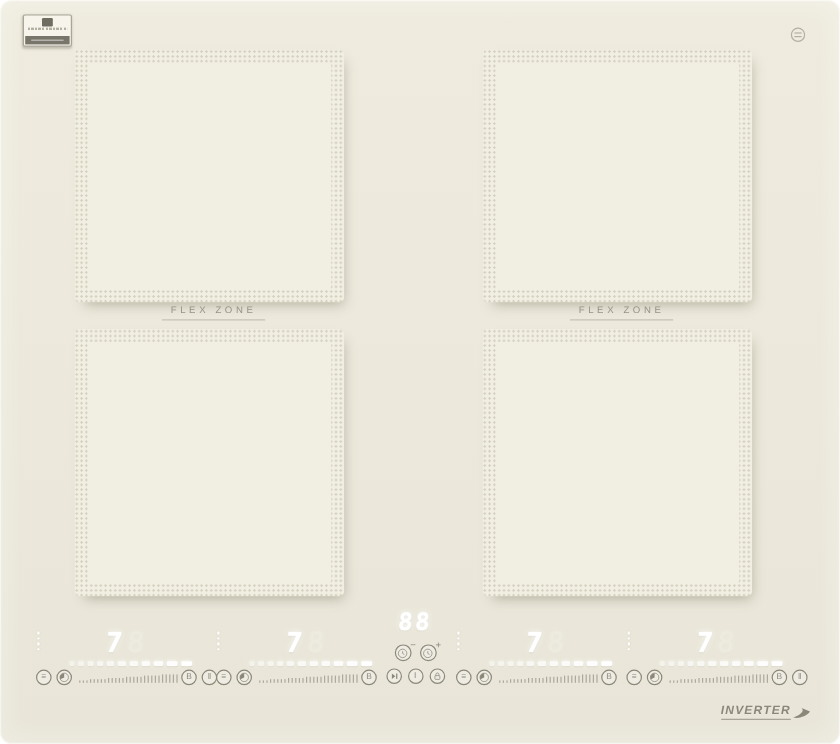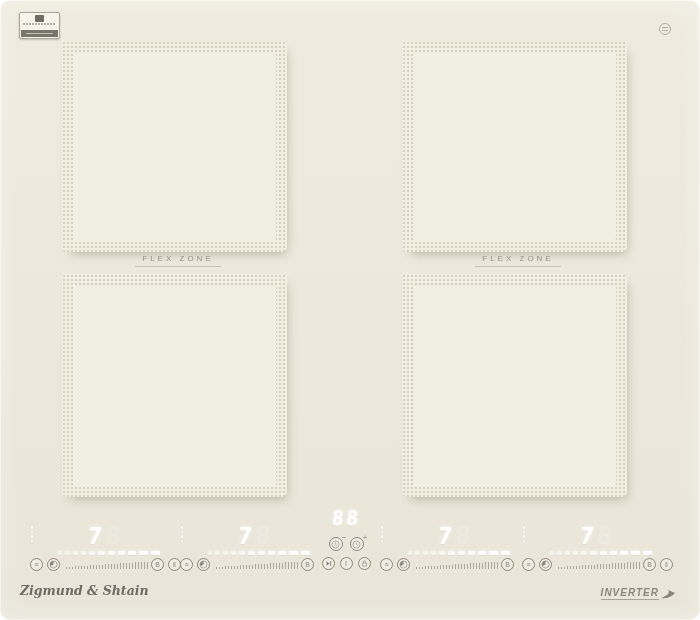--- a/index.html
+++ b/index.html
@@ -402,21 +402,20 @@
           <span class="tick" style="height: 6.3px;"></span>
           <span class="tick" style="height: 6.5px;"></span>
           <span class="tick" style="height: 6.7px;"></span>
           <span class="tick" style="height: 6.9px;"></span>
         </div>
       <span class="cicon">B</span>
       <span class="cicon">‖</span>
     </div>
   </div>
 
-  <div class="brand-logo">Zigmund &amp; Shtain</div>
   <div class="inverter">
     <span class="txt">INVERTER</span>
     <svg width="16" height="12" viewBox="0 0 16 12">
         <path d="M1 10 C6 11 12 9 15 5 L8 2 C10 4 9 7 1 10 Z" fill="#8b887a"></path>
       </svg>
   </div>
 
 </div>
 
 </body></html>

